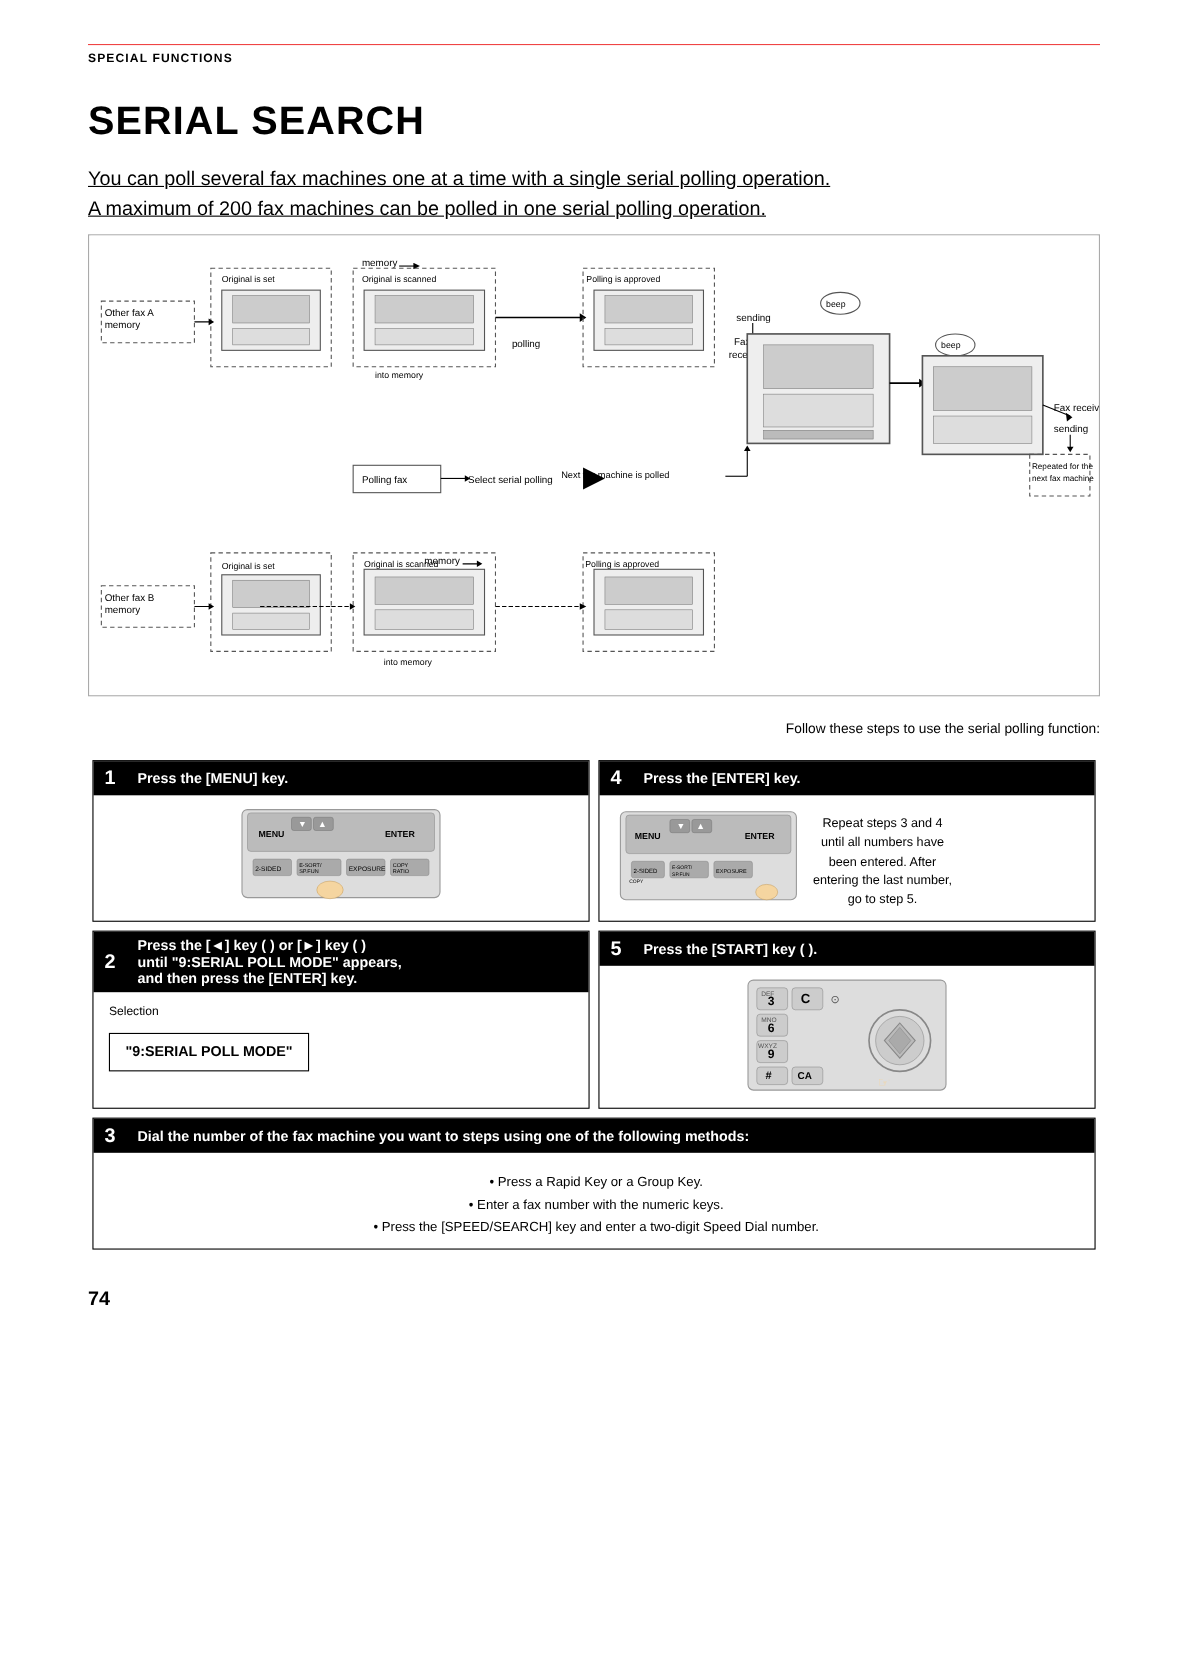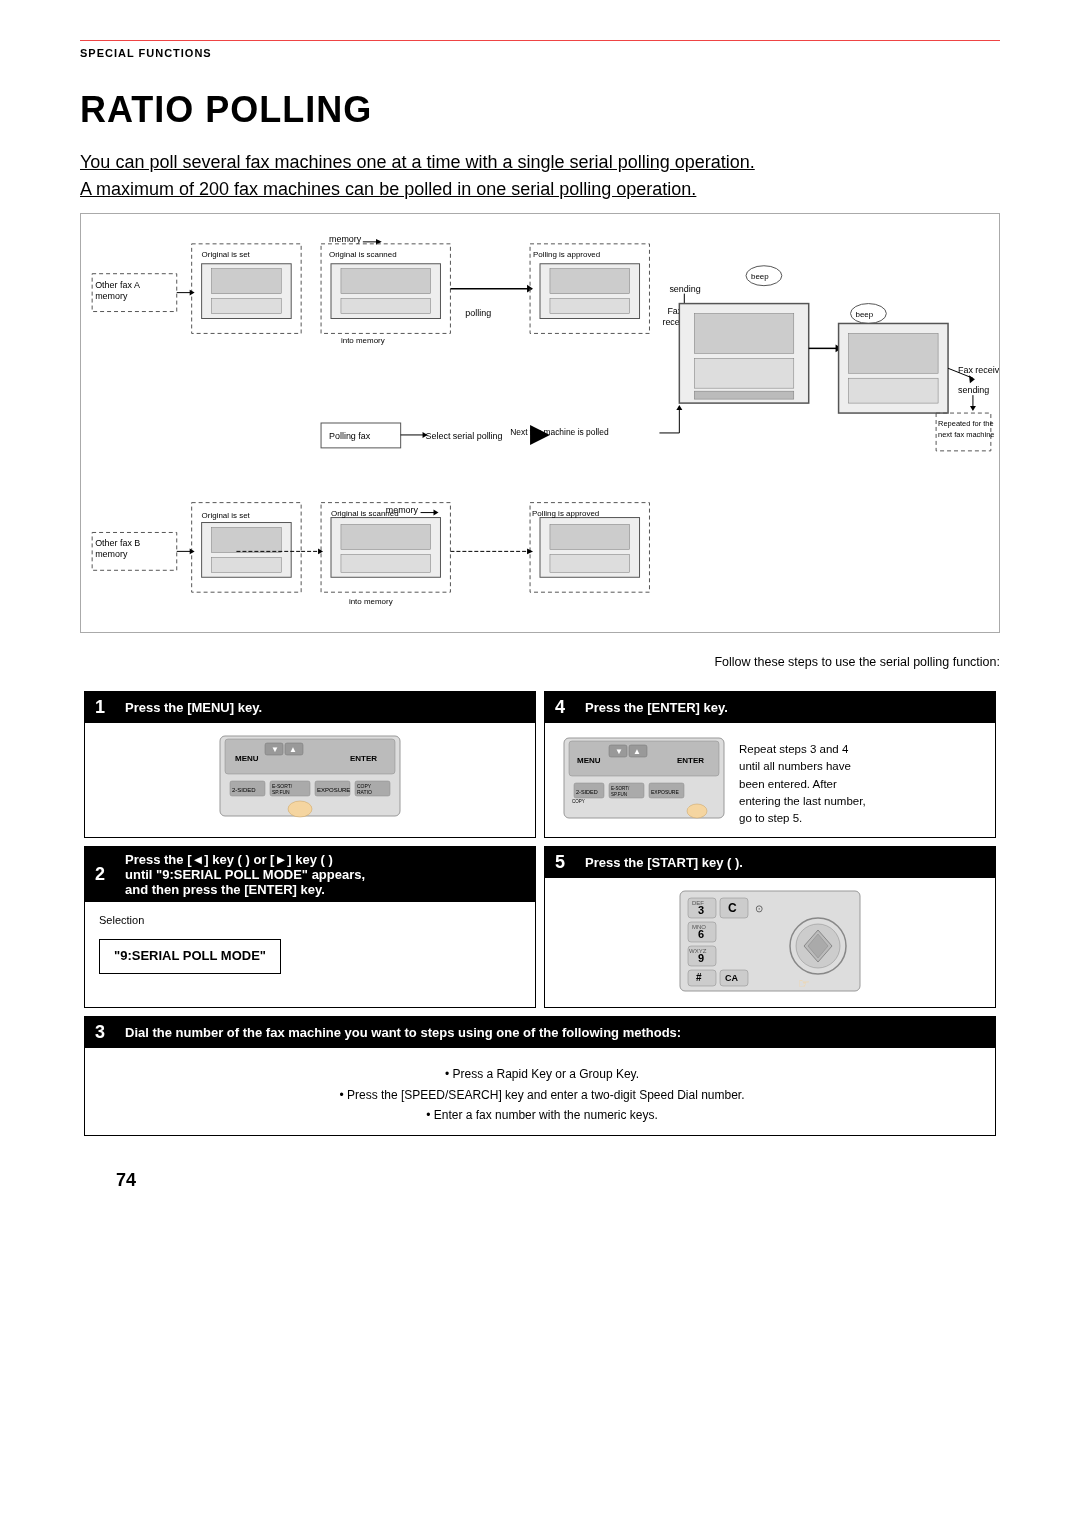--- a/index.html
+++ b/index.html
@@ -112,47 +112,47 @@
       line-height: 1.7;
       text-align: center;
     }
     .bullet-list li::before {
       content: "• ";
     }
     .page-number {
       font-size: 18px;
       font-weight: bold;
       margin-top: 30px;
-      margin-left: 36px;
     }
     .step2-content {
       padding: 10px 14px;
       font-size: 12.5px;
       line-height: 1.6;
     }
     .step3-bullets {
       margin-top: 6px;
     }
     
     .repeat-text {
       font-size: 11.5px;
       line-height: 1.5;
       padding: 8px 0 0 0;
+      text-align: center;
     }
   </style>
 </head>
 <body>
 
 <div class="page-container">
 
   <div class="special-functions-header">
     <span>SPECIAL FUNCTIONS</span>
   </div>
 
-  <div class="page-title">RATIO POLLING</div>
+  <div class="page-title">SERIAL SEARCH</div>
 
   <div class="intro-text">
     <div>You can poll several fax machines one at a time with a single serial polling operation.</div>
     <div>A maximum of 200 fax machines can be polled in one serial polling operation.</div>
   </div>
 
   <div class="diagram-area">
     <svg class="diagram-svg" viewBox="0 0 920 420" xmlns="http://www.w3.org/2000/svg">
 
       <rect x="0" y="0" width="920" height="420" fill="white"></rect>
@@ -422,22 +422,22 @@
     </div>
 
     <div class="step-box" style="grid-column: 1 / -1;">
       <div class="step-header">
         <span class="step-num">3</span>
         <span>Dial the number of the fax machine you want to steps using one of the following methods:</span>
       </div>
       <div class="step-content">
         <ul class="bullet-list step3-bullets">
           <li>Press a Rapid Key or a Group Key.</li>
+          <li>Enter a fax number with the numeric keys.</li>
           <li>Press the [SPEED/SEARCH] key and enter a
 two-digit Speed Dial number.</li>
-          <li>Enter a fax number with the numeric keys.</li>
         </ul>
       </div>
     </div>
   </div>
 
   <div class="page-number">74</div>
 </div>
 
 </body></html>

